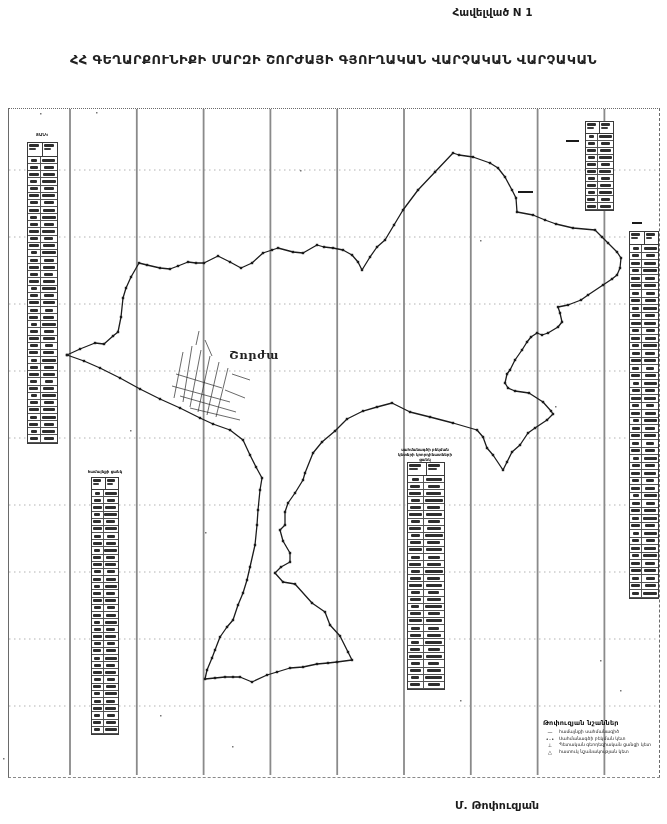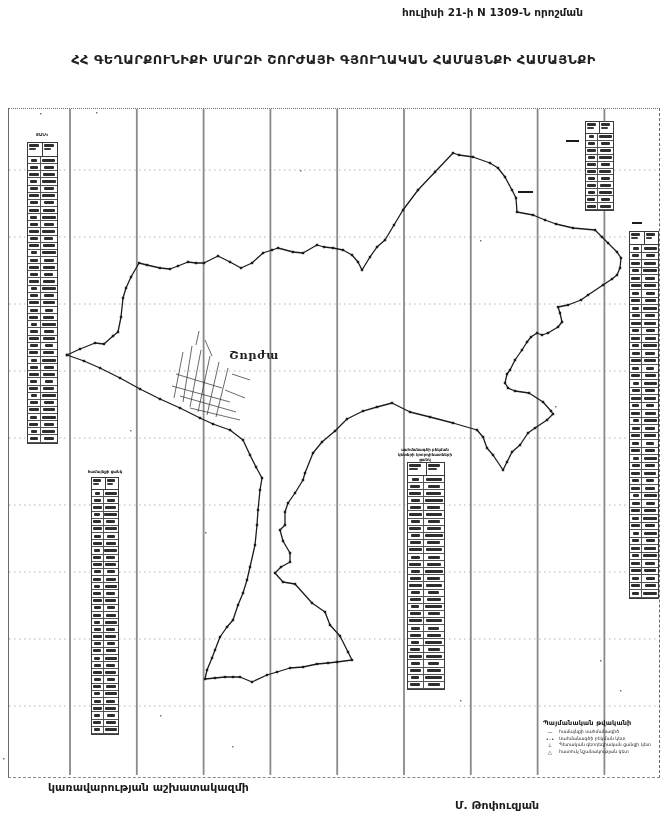--- a/index.html
+++ b/index.html
@@ -42,24 +42,24 @@
     font-weight:bold;font-size:11.5px;color:#222;letter-spacing:.5px;}
   
   .footer-left{position:absolute;left:48px;top:781px;font-size:11px;font-weight:600;
     line-height:13.5px;color:#1c1c1c;z-index:2;}
   .footer-sign{position:absolute;left:455px;top:799px;font-size:11px;font-weight:600;color:#1c1c1c;z-index:2;}
 </style>
 </head>
 <body>
 
 <div class="appendix">
-  <div>հուլիսի 21-ի N 1309-Ն որոշման</div>
+  <div>Հավելված N 1</div>
 </div>
 <div class="doc-title">
-  <div class="t1">ՀՀ ԳԵՂԱՐՔՈՒՆԻՔԻ ՄԱՐԶԻ ՇՈՐԺԱՅԻ ԳՅՈՒՂԱԿԱՆ ՀԱՄԱՅՆՔԻ ՀԱՄԱՅՆՔԻ</div>
+  <div class="t1">ՀՀ ԳԵՂԱՐՔՈՒՆԻՔԻ ՄԱՐԶԻ ՇՈՐԺԱՅԻ ԳՅՈՒՂԱԿԱՆ ՎԱՐՉԱԿԱՆ ՎԱՐՉԱԿԱՆ</div>
 </div>
 
 <svg id="map-svg" width="667" height="824" viewBox="0 0 667 824">
     <line x1="9" y1="170" x2="658" y2="170" stroke="#a0a0a0" stroke-width="0.8" stroke-dasharray="1.5,3.5"></line>
     <line x1="9" y1="237" x2="658" y2="237" stroke="#a0a0a0" stroke-width="0.8" stroke-dasharray="1.5,3.5"></line>
     <line x1="9" y1="304" x2="658" y2="304" stroke="#a0a0a0" stroke-width="0.8" stroke-dasharray="1.5,3.5"></line>
     <line x1="9" y1="371" x2="658" y2="371" stroke="#a0a0a0" stroke-width="0.8" stroke-dasharray="1.5,3.5"></line>
     <line x1="9" y1="438" x2="658" y2="438" stroke="#a0a0a0" stroke-width="0.8" stroke-dasharray="1.5,3.5"></line>
     <line x1="9" y1="505" x2="658" y2="505" stroke="#a0a0a0" stroke-width="0.8" stroke-dasharray="1.5,3.5"></line>
     <line x1="9" y1="572" x2="658" y2="572" stroke="#a0a0a0" stroke-width="0.8" stroke-dasharray="1.5,3.5"></line>
@@ -269,21 +269,21 @@
     <rect x="620" y="690" width="1.5" height="1.5" fill="#777"></rect>
     <rect x="3" y="758" width="1.5" height="1.5" fill="#777"></rect>
     <rect x="130" y="430" width="1.5" height="1.5" fill="#777"></rect>
     <rect x="480" y="240" width="1.5" height="1.5" fill="#777"></rect>
   </svg>
 <div class="map-frame"></div>
 
 <div class="settlement-label" id="settlement-label" style="left: 229px; top: 348px;">Շորժա</div>
 
 <div class="legend" id="legend" style="left: 543px; top: 719px; width: 112px;">
-  <div class="lg-title">Պայմանական թվականի</div>
+  <div class="lg-title">Թոփուզյան նշաններ</div>
   <div id="legend-items">
       <div class="lg-item">
         <span class="lg-sym">—</span>
         <span>համայնքի սահմանագիծ</span>
       </div>
       <div class="lg-item">
         <span class="lg-sym">•–•</span>
         <span>Սահմանագծի բեկման կետ</span>
       </div>
       <div class="lg-item">
@@ -291,21 +291,20 @@
         <span>Պետական գեոդեզիական ցանցի կետ</span>
       </div>
       <div class="lg-item">
         <span class="lg-sym">△</span>
         <span>հատուկ նշանակության կետ</span>
       </div>
     </div>
 </div>
 
 <div class="footer-left">
-  <div>կառավարության աշխատակազմի</div>
 </div>
 <div class="footer-sign">Մ. Թոփուզյան</div>
 
 <div class="cap" style="left: 24px; top: 132px; width: 36px;">
     <div>ՑԱՆԿ</div>
   </div>
 <div class="tbl" style="left: 27px; top: 142px; width: 31px; height: 302px;">
     <div class="tbl-h" style="height: 13px;">
       <div class="hc">
         <span class="sm" style="width: 80%;"></span>

